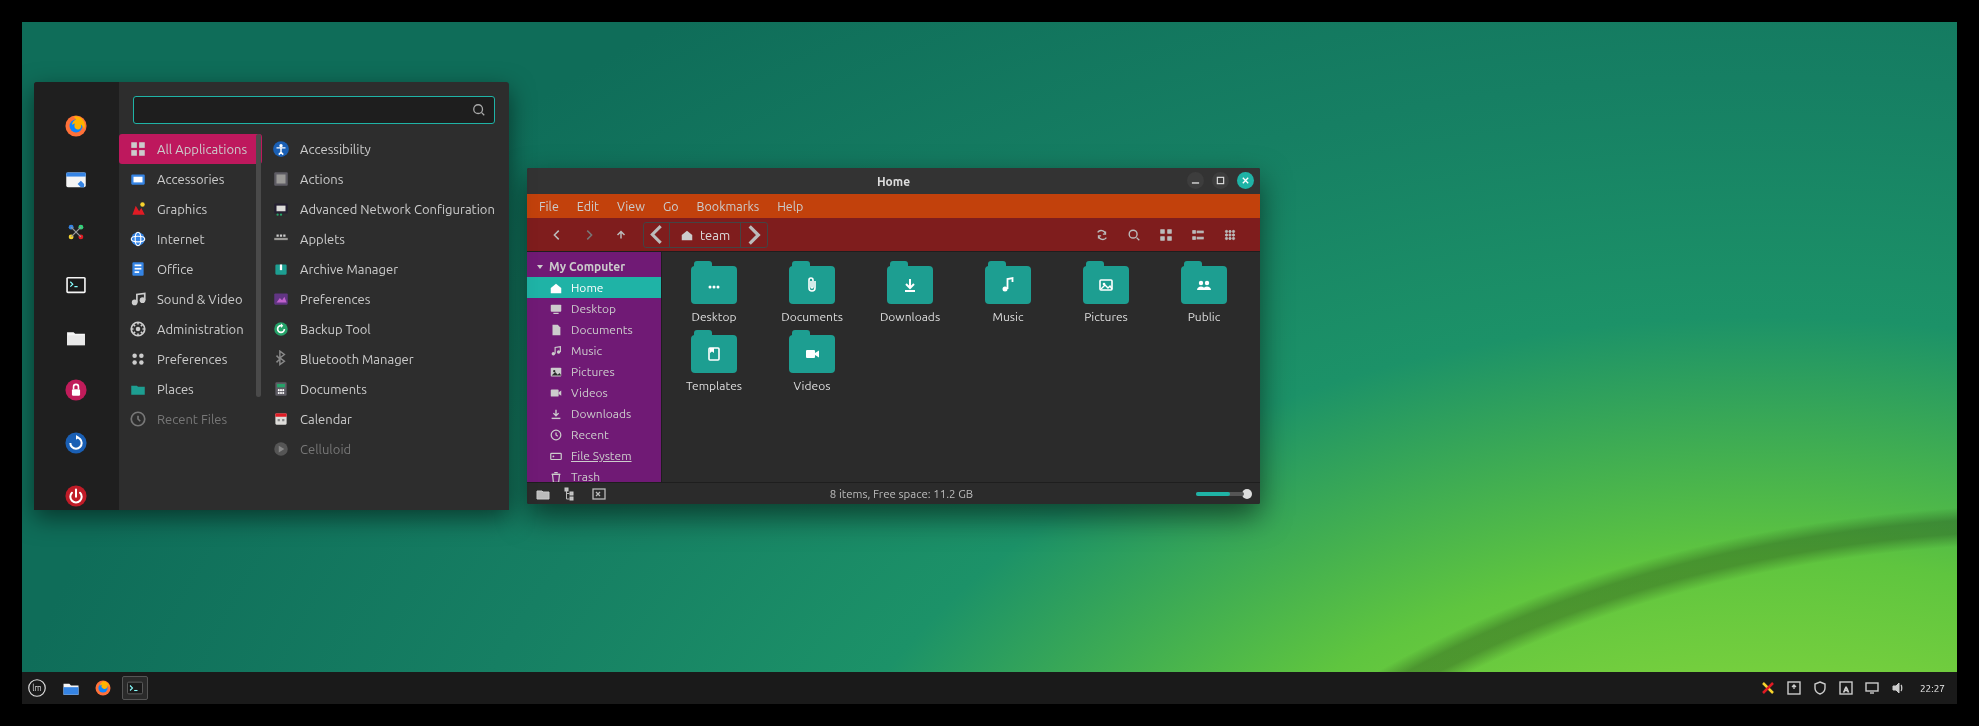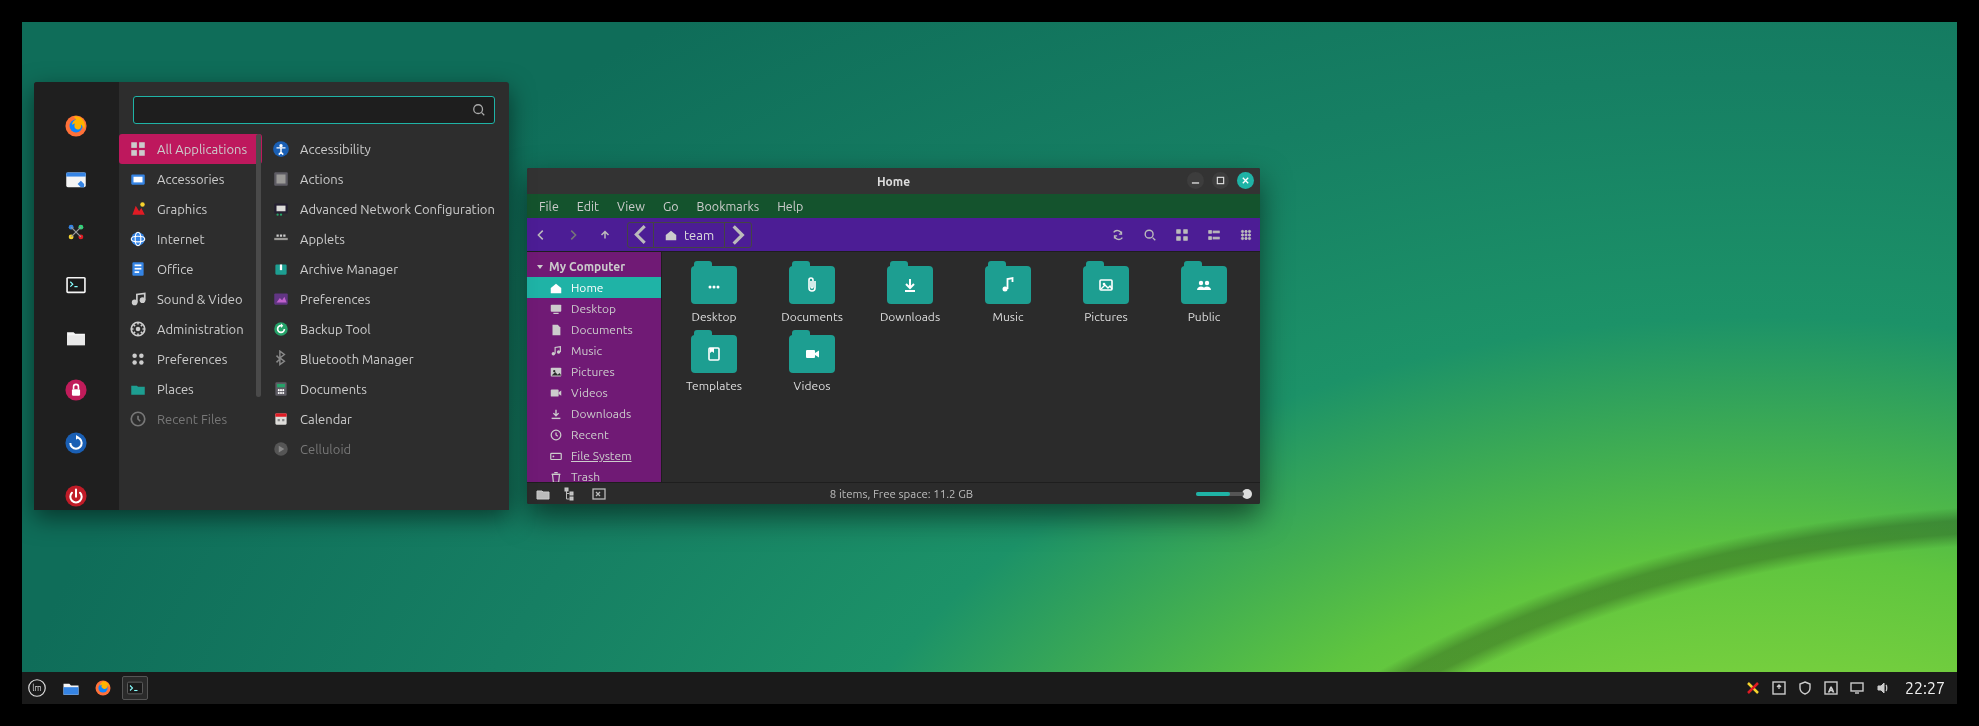--- a/index.html
+++ b/index.html
@@ -28,21 +28,21 @@
     z-index: 50;
   }
   .panel-left { display: flex; align-items: center; gap: 6px; padding-left: 0; }
   .panel-right { margin-left: auto; display: flex; align-items: center; gap: 10px; padding-right: 8px; }
   .panel-btn { width: 30px; height: 30px; display: flex; align-items: center; justify-content: center; }
   .panel-btn svg { width: 18px; height: 18px; fill: #ccc; }
   .task-btn { width: 26px; height: 24px; display: flex; align-items: center; justify-content: center; border: 1px solid transparent; }
   .task-btn.active { border-color: #555; background: #2a2a2a; border-radius: 2px; }
   .tray-icon { width: 16px; height: 16px; display: flex; align-items:center; justify-content:center; }
   .tray-icon svg { width: 16px; height: 16px; fill: #ccc; stroke:#ccc; }
-  .clock { font-size: 16px; color: #eee; padding: 0 4px; text-align: center; }
+  .clock { font-size: 10px; color: #eee; padding: 0 4px; text-align: center; }
 
   
   .app-menu {
     position: absolute; top: 82px; left: 34px;
     width: 475px; height: 428px;
     background: #2d2d2d; border-radius: 3px 3px 0 0;
     display: flex; z-index: 40; overflow: hidden;
     box-shadow: 0 8px 24px rgba(0,0,0,0.5);
   }
   .fav-col {
@@ -78,23 +78,23 @@
     width: 733px; height: 336px;
     background: #2b2b2b; border-radius: 2px; overflow: hidden;
     box-shadow: 0 12px 30px rgba(0,0,0,0.55);
     display:flex; flex-direction:column; z-index: 30;
   }
   .fm-titlebar { height: 26px; background: #333; display:flex; align-items:center; justify-content:center; position:relative; font-size:12px; font-weight:600; color:#ddd; }
   .fm-controls { position:absolute; right:6px; top:4px; display:flex; gap:8px; }
   .fm-ctl { width:17px; height:17px; border-radius:50%; display:flex; align-items:center; justify-content:center; background:#3d3d3d; }
   .fm-ctl svg { width:9px; height:9px; fill:#ddd; }
   .fm-ctl.close { background:#1fb3a6; }
-  .fm-menubar { height:24px; background:#14532d; display:flex; align-items:center; gap:18px; padding:0 12px; font-size:12.5px; color:#ccc; }
+  .fm-menubar { height:24px; background:#c2410c; display:flex; align-items:center; gap:18px; padding:0 12px; font-size:12.5px; color:#ccc; }
   .fm-menubar span { cursor:default; }
-  .fm-toolbar { height:34px; background:#4c1d95; display:flex; align-items:center; padding:0 0; gap:4px; border-bottom:1px solid #1e1e1e; }
+  .fm-toolbar { height:34px; background:#7f1d1d; display:flex; align-items:center; padding:0 16px; gap:4px; border-bottom:1px solid #1e1e1e; }
   .tb-btn { width:28px; height:26px; display:flex; align-items:center; justify-content:center; border-radius:3px; }
   .tb-btn svg { width:14px; height:14px; fill:#bbb; stroke:#bbb; }
   .tb-group { display:flex; border:1px solid #444; border-radius:3px; overflow:hidden; margin-left:4px; }
   .tb-group .seg { width:26px; height:24px; display:flex; align-items:center; justify-content:center; border-right:1px solid #444; }
   .tb-group .seg:last-child { border-right:none; }
   .tb-group .seg.path { width:auto; padding:0 10px; gap:6px; }
   .tb-group .seg.path svg{ width:14px; height:14px; fill:#ccc; }
   .tb-right { margin-left:auto; display:flex; gap:4px; }
   .fm-body { flex:1; display:flex; overflow:hidden; }
   .fm-sidebar { width: 135px; background:#701a75; overflow-y:auto; border-right:1px solid #1e1e1e; padding: 4px 0; }

